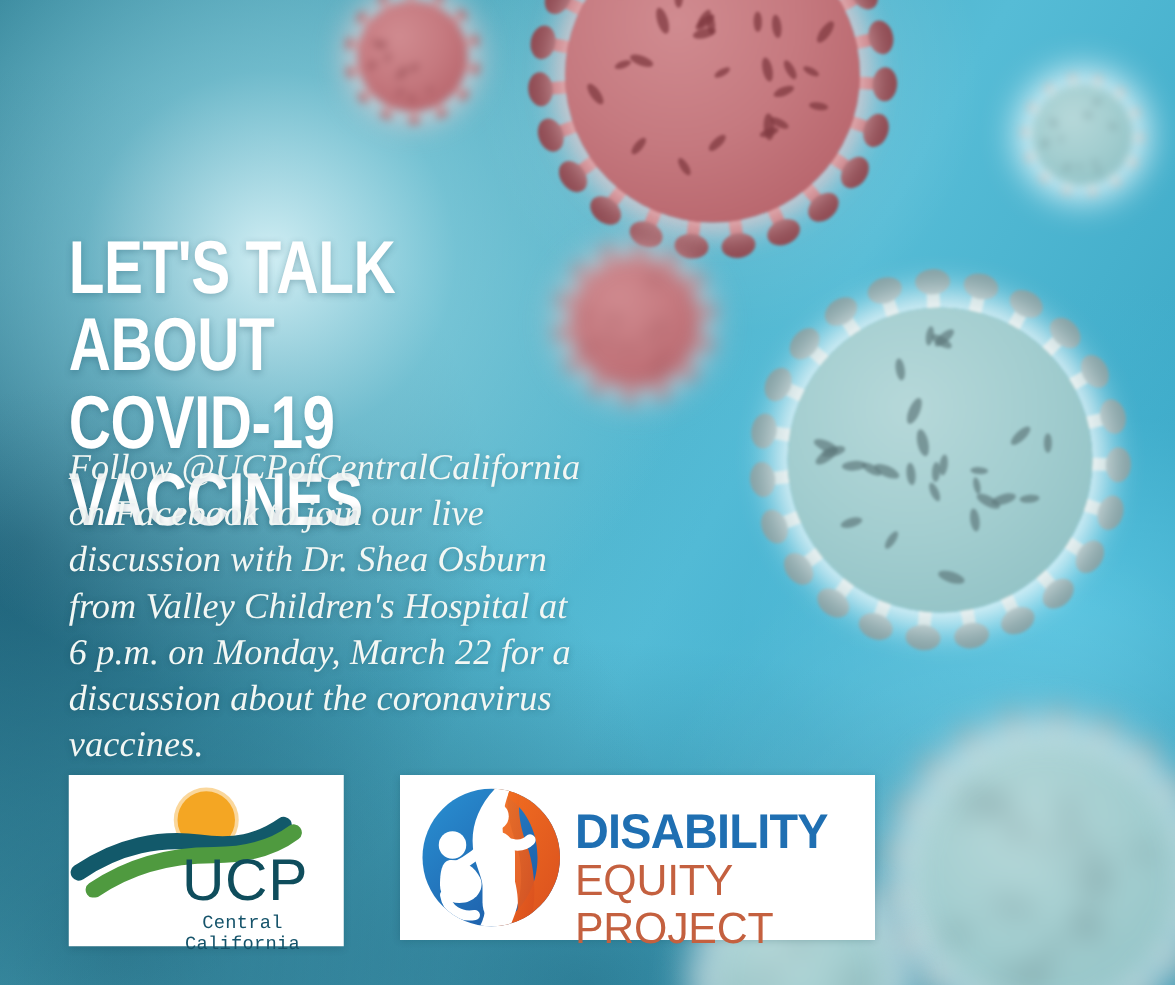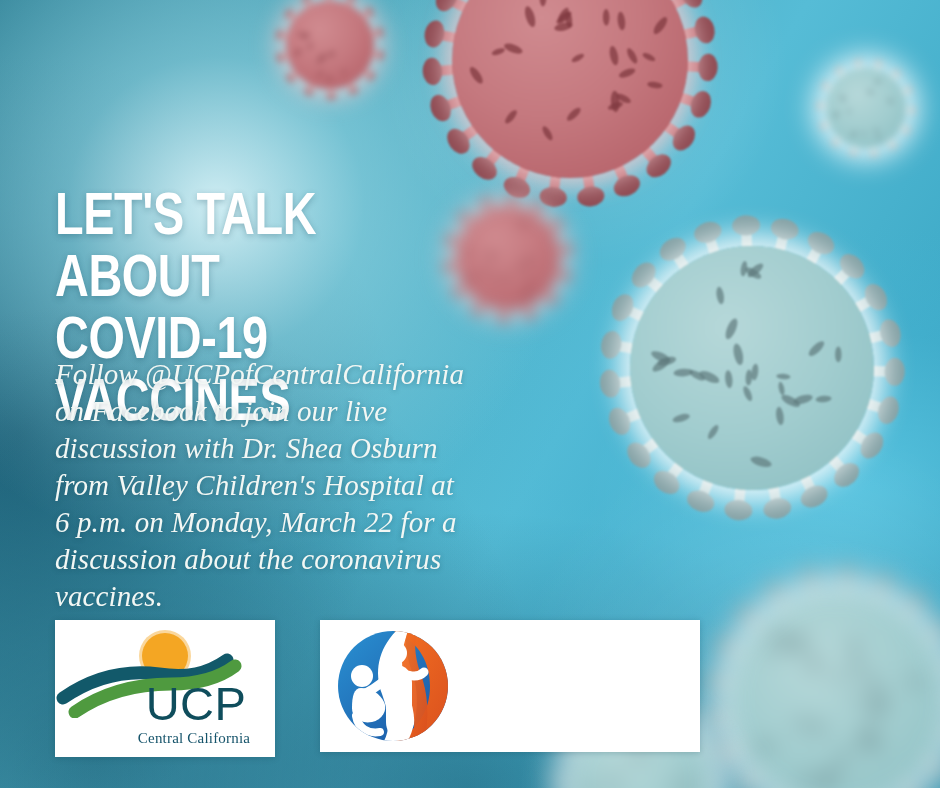--- a/index.html
+++ b/index.html
@@ -136,21 +136,21 @@
     letter-spacing: 0.5px;
     line-height: 48px;
   }
   .ucp-sub {
     position: absolute;
     left: 0; top: 110px; width: 220px;
     text-align: center;
     padding-left: 58px;
     box-sizing: border-box;
     color: #15536a;
-    font-family: Liberation Serif, serif;
+    font-family: Liberation Mono, monospace;
     font-size: 15px;
     letter-spacing: 0.2px;
   }
 
   .dep-mark { position: absolute; left: 14px; top: 8px; width: 118px; height: 116px; }
   .dep-text { position: absolute; left: 140px; top: 26px; width: 236px; }
   .dep-l1 {
     color: #1f6fb2;
     font-family: "Liberation Sans", sans-serif;
     font-weight: 700;
@@ -682,15 +682,19 @@
           <path d="M62,37 C72,37 78,44 78,55 L78,92 C78,102 70,108 62,108 C56,108 52,102 52,94 L52,56 C52,44 54,37 62,37 Z" fill="#ffffff"></path>
           <path d="M62,44 C72,46 82,52 90,44" stroke="#ffffff" stroke-width="9" fill="none" stroke-linecap="round"></path>
 
           <circle cx="28" cy="48" r="11" fill="#ffffff"></circle>
           <path d="M27,60 C38,60 46,66 50,74 C54,82 48,92 38,94 C26,96 18,90 18,80 C18,68 20,60 27,60 Z" fill="#ffffff"></path>
           <path d="M30,66 C42,60 52,52 58,44" stroke="#ffffff" stroke-width="9" fill="none" stroke-linecap="round"></path>
           <path d="M22,88 C24,100 34,106 46,104" stroke="#ffffff" stroke-width="8" fill="none" stroke-linecap="round"></path>
         </g>
       </svg>
     </div>
+    <div class="dep-text">
+      <div class="dep-l1">DISABILITY</div>
+      <div class="dep-l2">EQUITY PROJECT</div>
+    </div>
   </div>
 
 </div>
 
 </body></html>

